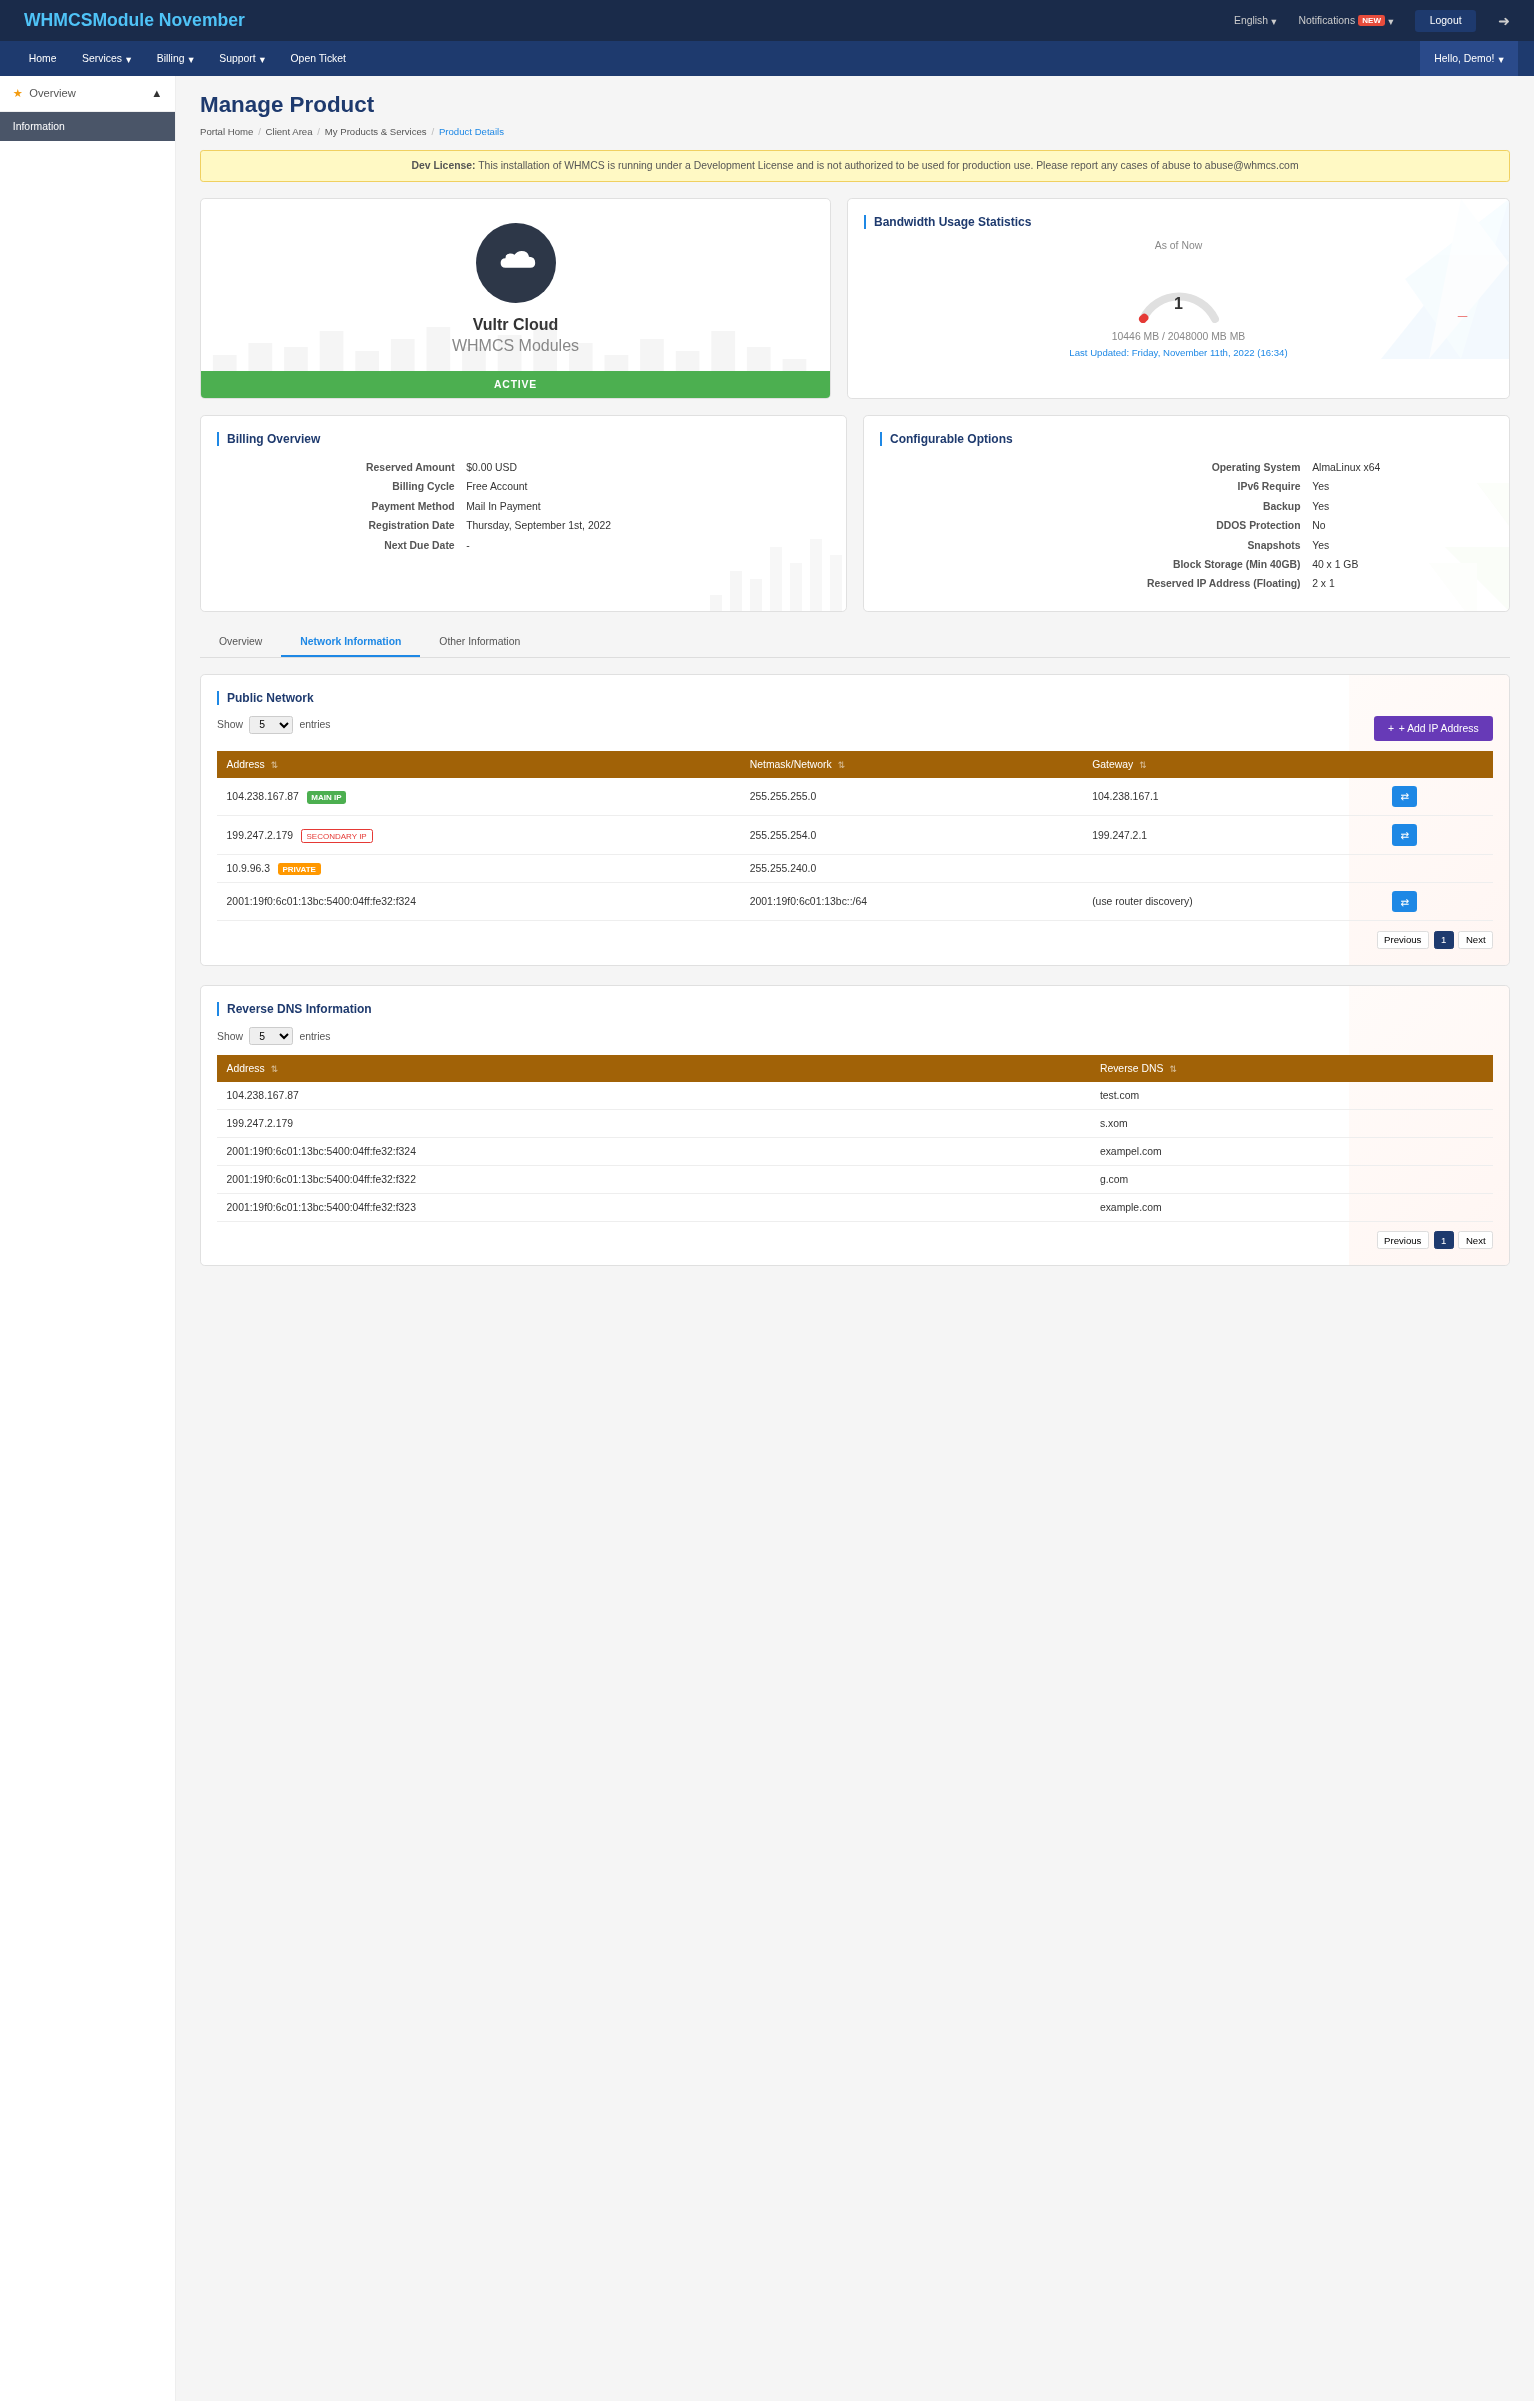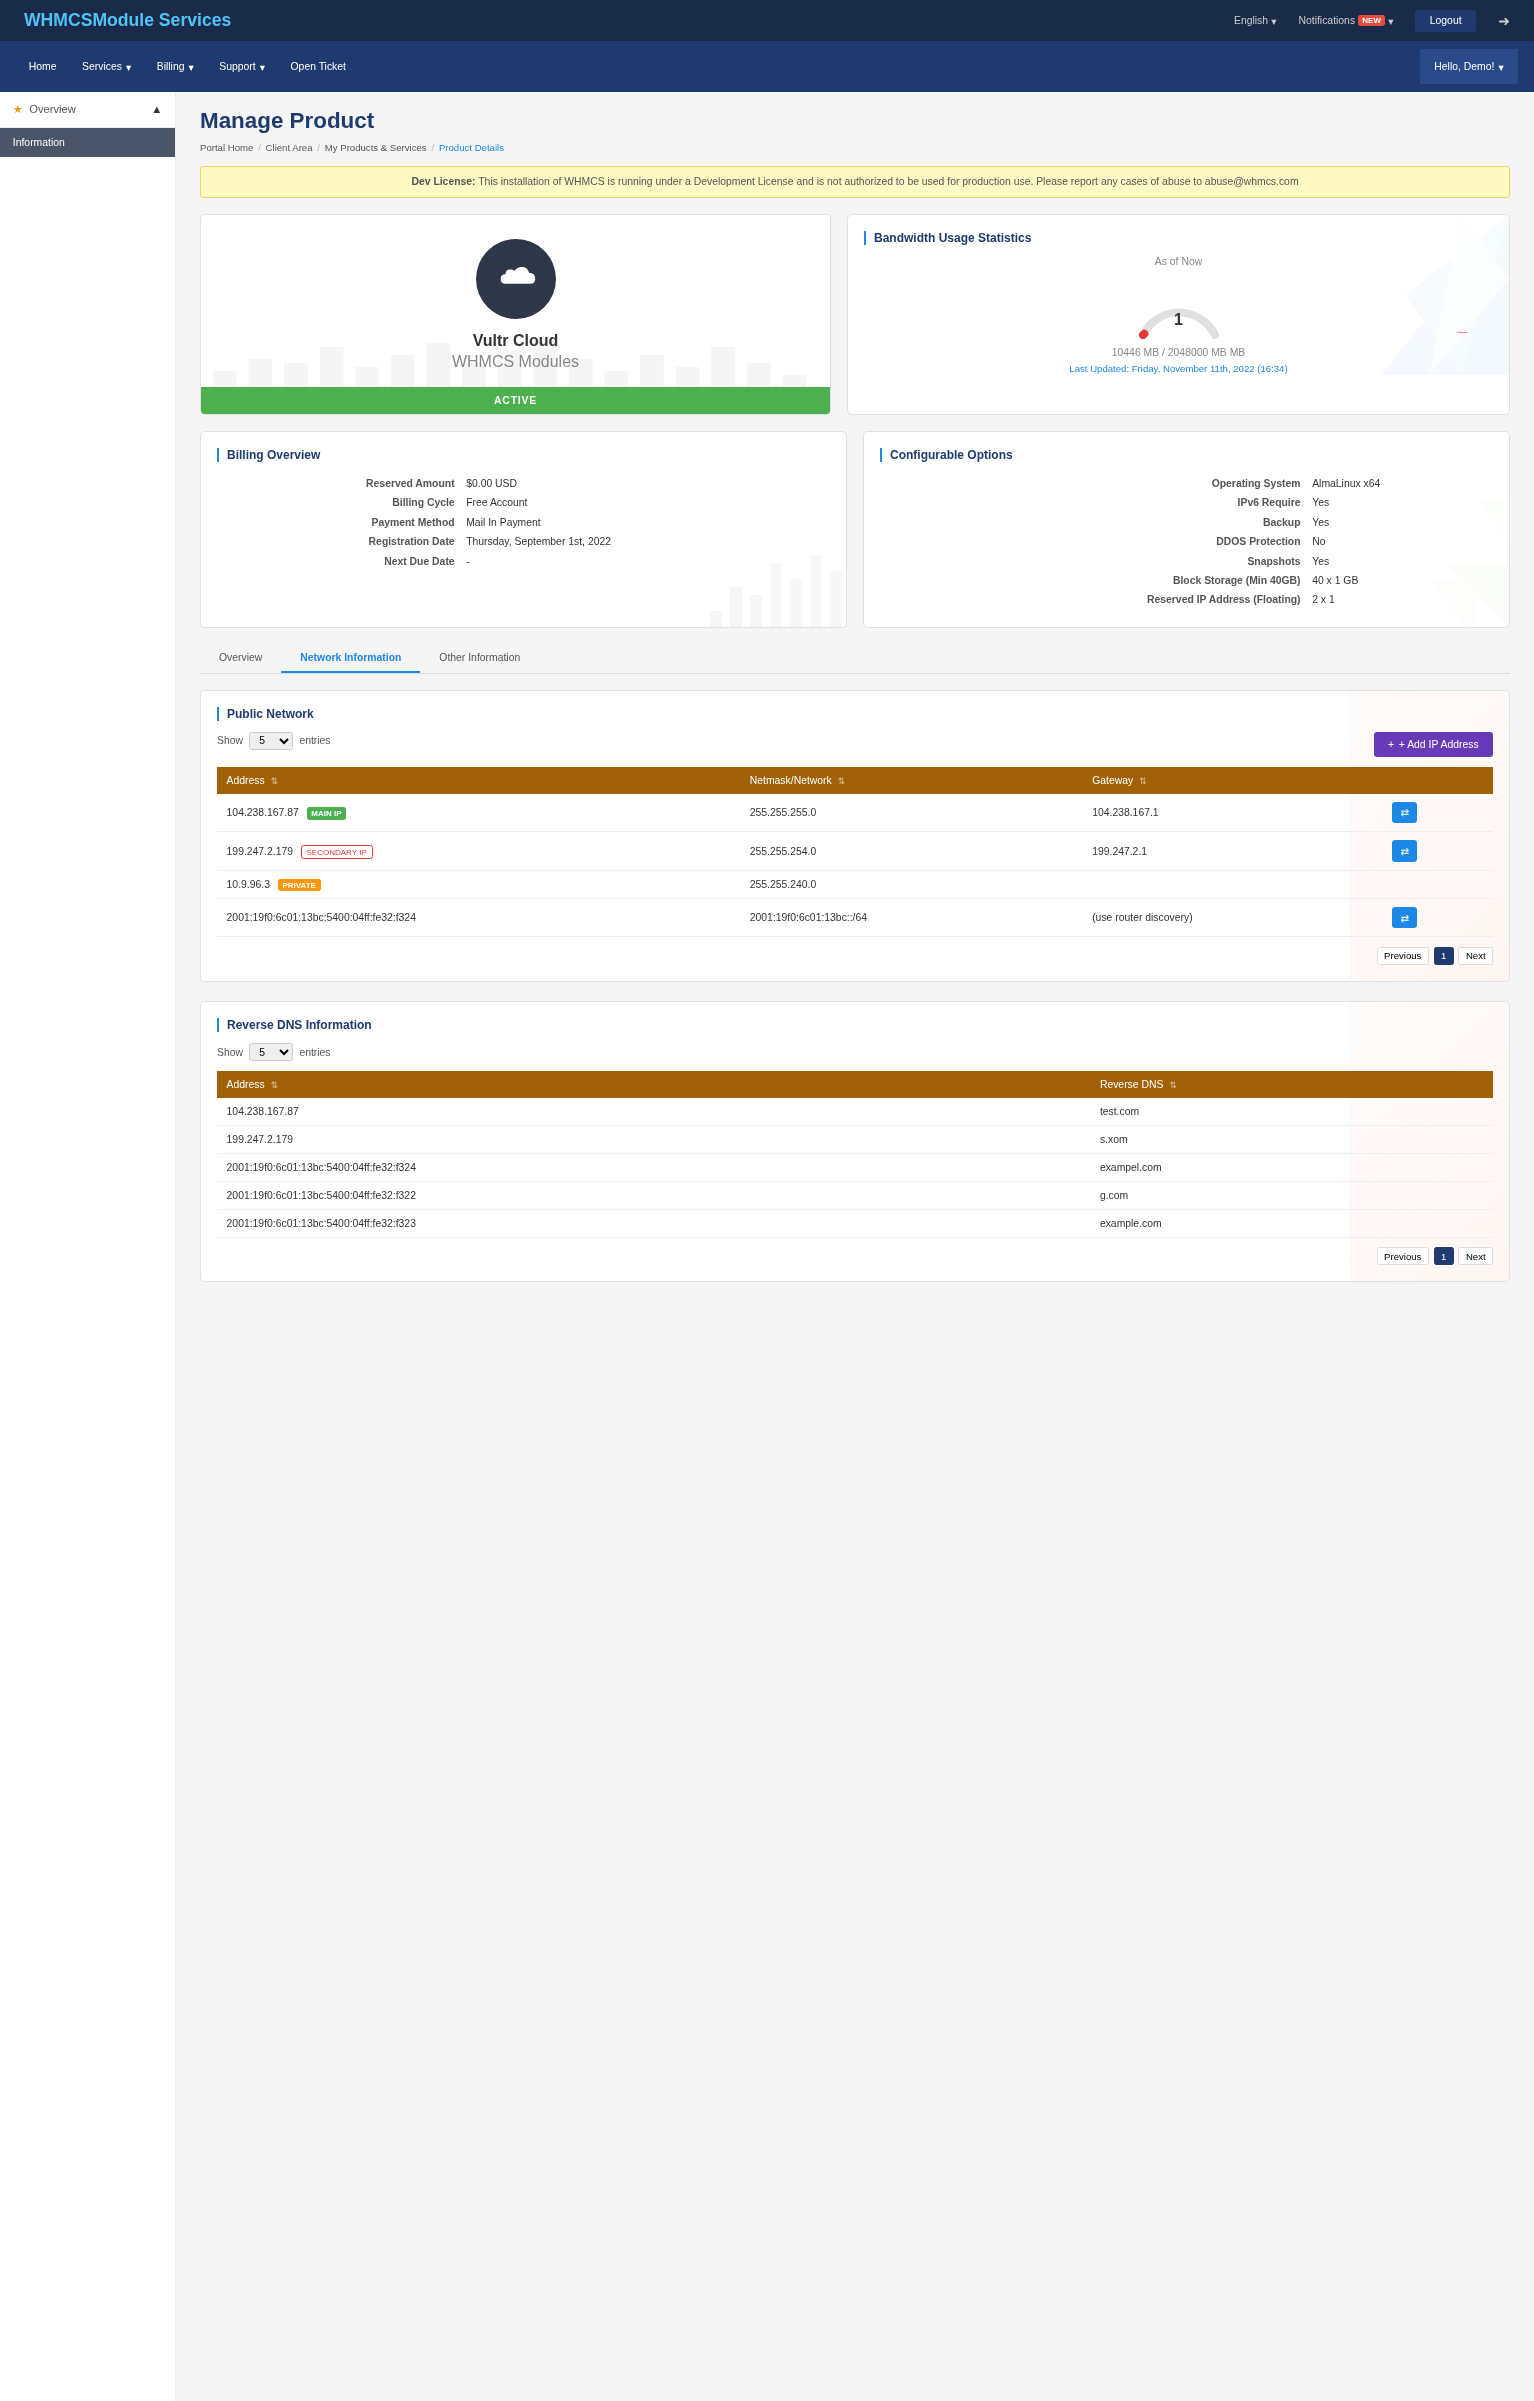--- a/index.html
+++ b/index.html
@@ -61,21 +61,21 @@
       font-size: 14.4px;
       cursor: pointer;
     }
 
     
     .nav-bar {
       background: #1e3a6e;
       display: flex;
       align-items: flex-end;
       justify-content: space-between;
-      padding: 8px 16px;
+      padding: 0 16px;
     }
     .nav-left {
       display: flex;
       align-items: center;
     }
     .nav-item {
       color: white;
       padding: 11.2px 12.8px;
       cursor: pointer;
       font-size: 10.4px;
@@ -473,21 +473,21 @@
       color: #888;
     }
     .powered-by a { color: #1e88e5; text-decoration: none; }
 
     .clearfix::after { content: ''; display: table; clear: both; }
   </style>
 </head>
 <body>
 
 <div class="top-header">
-  <span class="site-title">WHMCSModule Services</span>
+  <span class="site-title">WHMCSModule November</span>
   <div class="header-right">
     <div class="lang-selector">
       <span>English</span>
       <span>▾</span>
     </div>
     <div class="notif-btn">
       <span>Notifications</span>
       <span class="notif-badge">NEW</span>
       <span>▾</span>
     </div>

